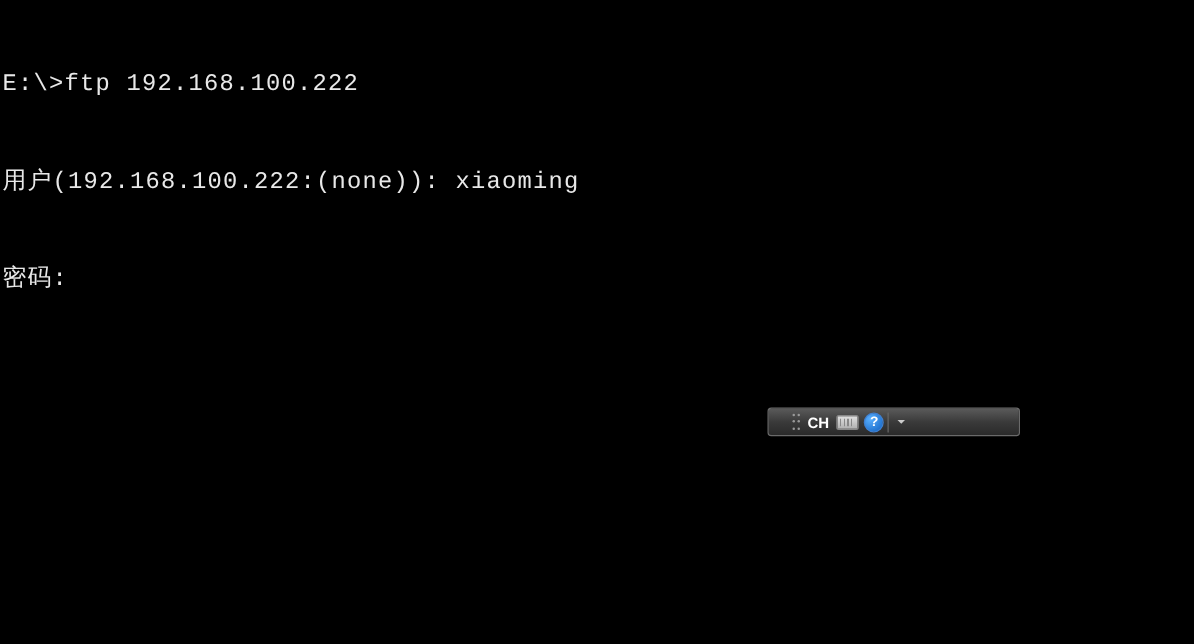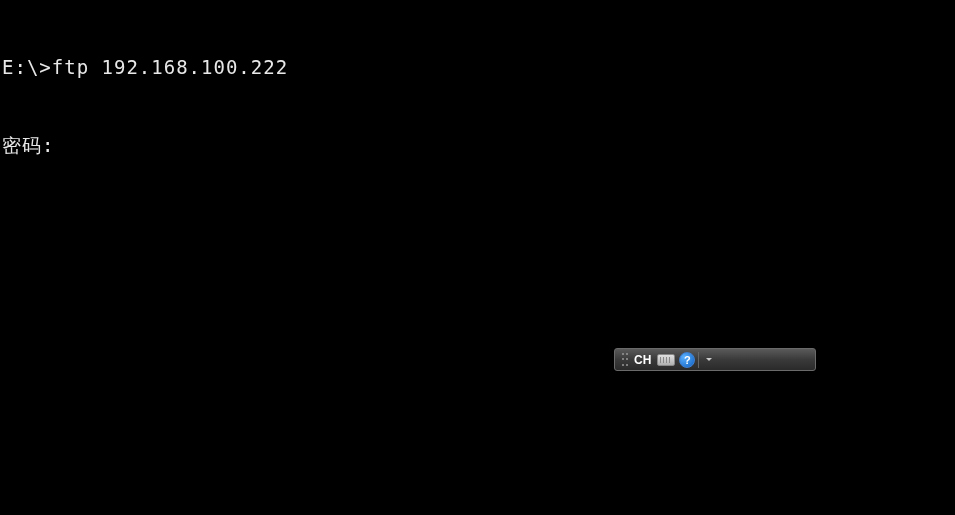--- a/index.html
+++ b/index.html
@@ -20,33 +20,34 @@
       color: #e8e8e8;
       padding: 2px 0 0 2px;
       font-size: 19px;
       line-height: 26px;
       letter-spacing: 1px;
       white-space: pre;
       font-family: "NSimSun", "SimSun", "Consolas", monospace;
     }
     .terminal-line {
       display: block;
+      font-family: Liberation Mono, monospace;
     }
     .language-bar {
       position: absolute;
-      top: 348px;
+      top: 326px;
       left: 614px;
       width: 202px;
       height: 23px;
       background: linear-gradient(to bottom, #5a5a5a 0%, #3a3a3a 50%, #2a2a2a 100%);
       border: 1px solid #6a6a6a;
       border-radius: 3px;
       display: flex;
       align-items: center;
-      padding: 0 7px;
+      padding: 0 19px;
       box-shadow: 0 1px 2px rgba(0,0,0,0.5);
     }
     .lang-grip {
       width: 8px;
       height: 16px;
       display: flex;
       flex-direction: column;
       justify-content: space-around;
       margin-right: 4px;
     }
@@ -130,20 +131,21 @@
       height: 16px;
       background: #666;
       margin: 0 3px;
     }
   </style>
 </head>
 <body>
 
 <div class="terminal">
   <span class="terminal-line">E:\&gt;ftp 192.168.100.222</span>
+  <span class="terminal-line">用户(192.168.100.222:(none)): xiaoming</span>
   <span class="terminal-line">密码:</span>
   
   
   
   
   
   
   
   
   

